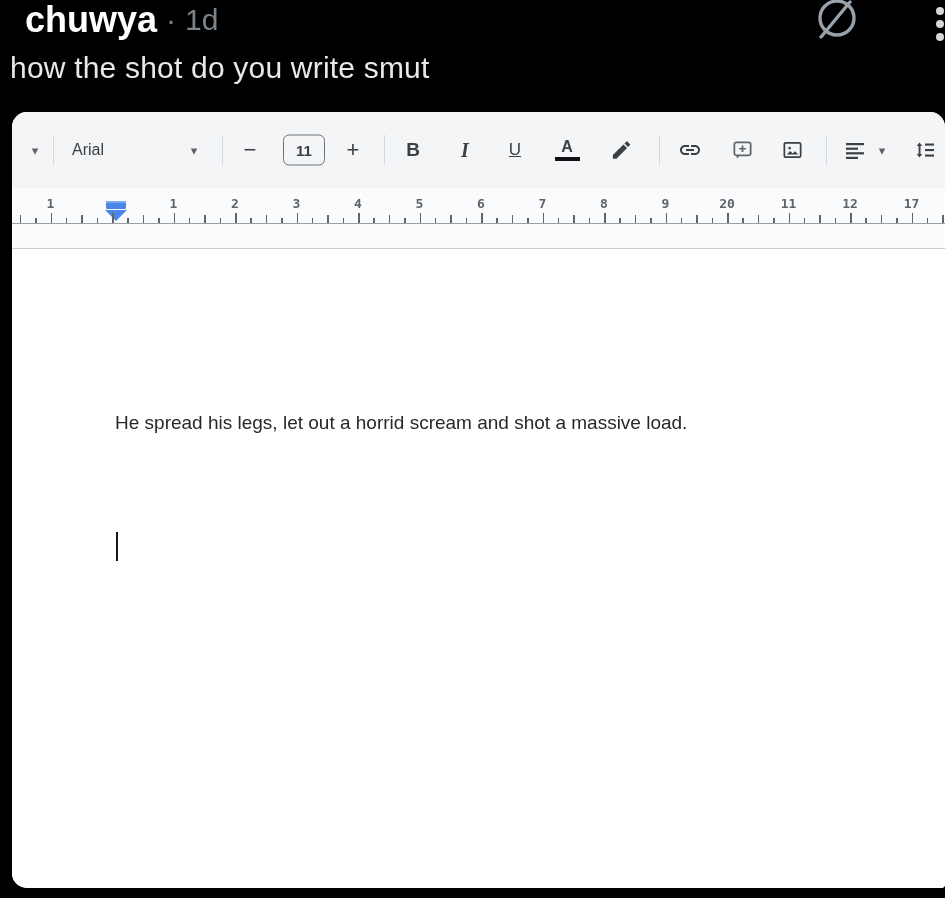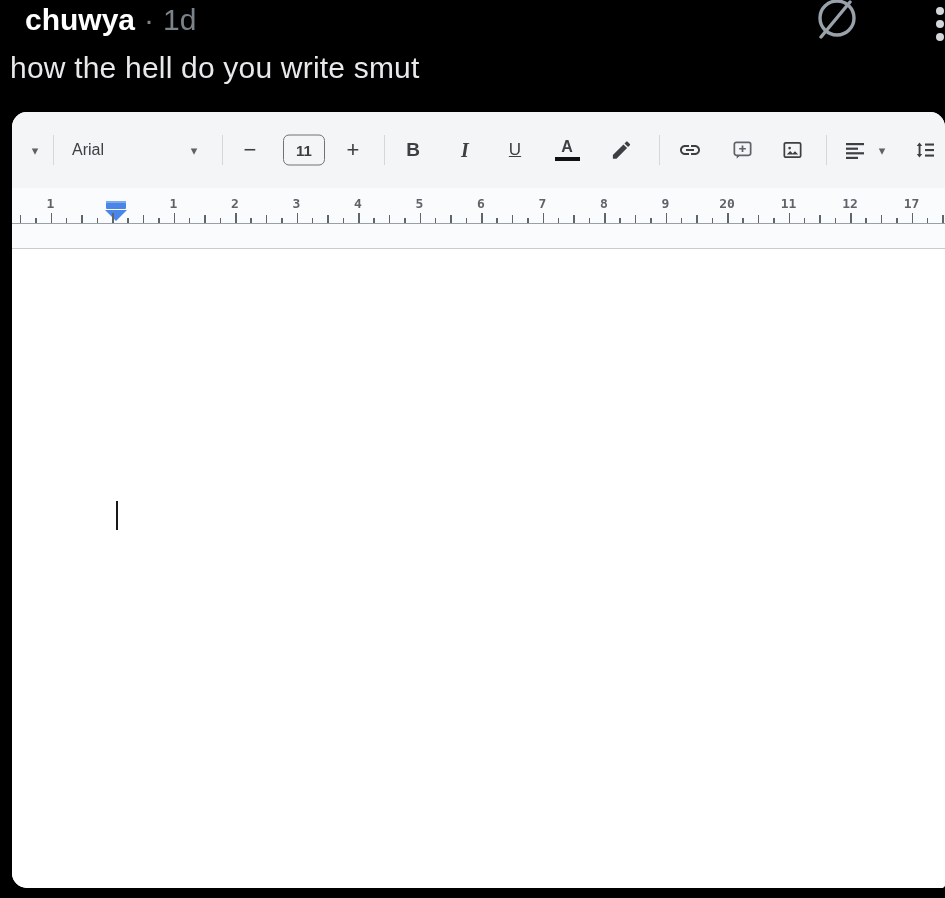--- a/index.html
+++ b/index.html
@@ -7,21 +7,21 @@
     width:945px;height:898px;position:relative;overflow:hidden;
     background:#000;font-family:"Liberation Sans",sans-serif;
     -webkit-font-smoothing:antialiased;
   }
   
   .tweet-topline{
     position:absolute;top:0;left:0;width:945px;height:46px;
     display:flex;align-items:flex-start;
   }
   .tweet-username{
-    margin-left:25px;font-size:30px;font-weight:700;color:#ffffff;line-height:40px;
+    margin-left:25px;font-size:36px;font-weight:700;color:#ffffff;line-height:40px;
   }
   .tweet-handle,.tweet-dot,.tweet-time{
     font-size:30px;font-weight:400;color:#7a838a;line-height:40px;
   }
   .tweet-handle{margin-left:11px;}
   .tweet-dot{margin-left:9px;}
   .tweet-time{margin-left:9px;}
   .slashed-circle-icon{position:absolute;left:812px;top:-4px;}
   .kebab-icon{position:absolute;left:936px;top:7px;display:flex;flex-direction:column;gap:5px;}
   .kebab-icon span{width:8px;height:8px;border-radius:50%;background:#d4d8db;display:block;}
@@ -113,21 +113,21 @@
         <circle cx="25" cy="22" r="17" fill="none" stroke="#99a2aa" stroke-width="3.4"></circle>
         <line x1="38" y1="6" x2="9" y2="41" stroke="#99a2aa" stroke-width="3.4" stroke-linecap="round"></line>
       </svg>
     </span>
     <span class="kebab-icon">
       <span></span>
         <span></span>
         <span></span>
     </span>
   </div>
-  <div class="tweet-text">how the hell do you write smut</div>
+  <div class="tweet-text">how the shot do you write smut</div>
 </div>
 
 <div class="doc-card">
 
   <div class="doc-toolbar">
     <button class="tbtn" style="left:12px;width:22px;">
       <span class="caret-glyph">▾</span>
     </button>
     <div class="tsep" style="left:41px;"></div>
 
@@ -289,20 +289,21 @@
       <div class="tick half" style="left: 868.75px;"></div>
       <div class="tick quarter" style="left: 884.125px;"></div>
       <div class="tick major" style="left: 899.5px;"></div>
       <div class="ruler-num" style="left: 899.5px;">17</div>
       <div class="tick quarter" style="left: 914.875px;"></div>
       <div class="tick half" style="left: 930.25px;"></div>
     </div>
 
   <div class="doc-page">
     <div class="doc-content">
+      <div class="doc-line">He spread his legs, let out a horrid scream and shot a massive load.</div>
       <div class="doc-line"></div>
       <div class="doc-line">
         <span class="text-cursor"></span>
       </div>
     </div>
   </div>
 
 </div>
 
 </body></html>

